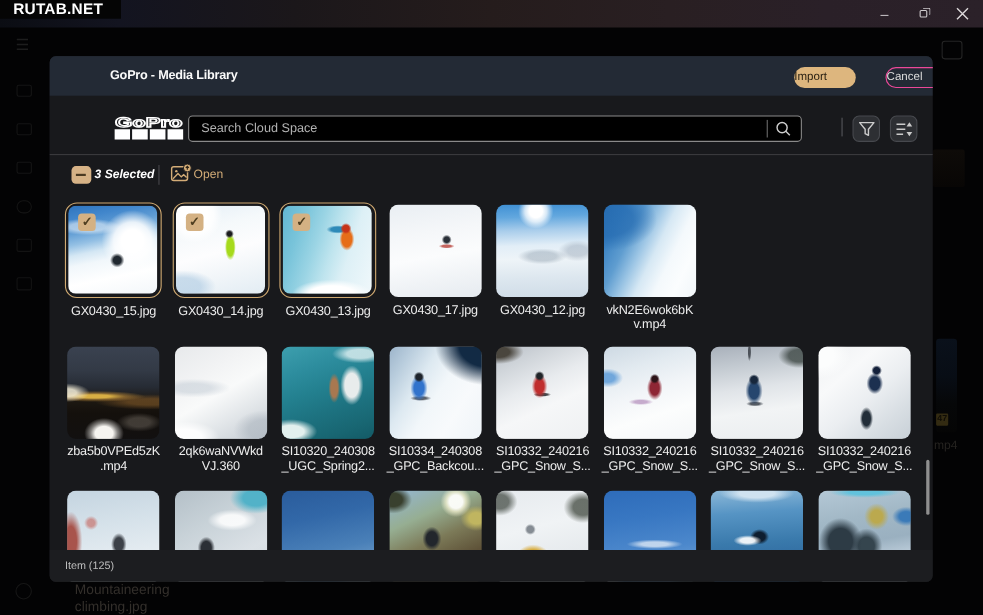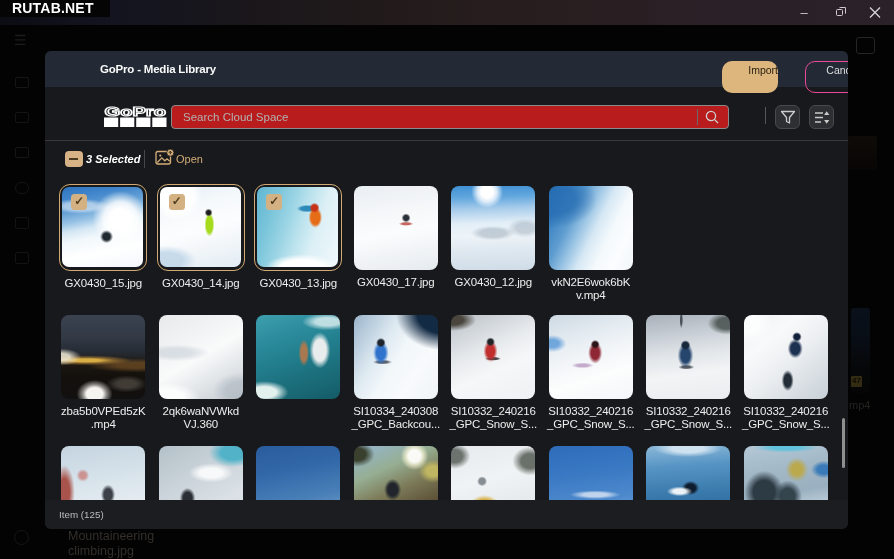--- a/index.html
+++ b/index.html
@@ -21,27 +21,27 @@
 .bgthumbB { position:absolute; left:851px; top:308px; width:19px; height:85px; border-radius:3px;
   background:linear-gradient(180deg,#0a111b 0%,#080d15 40%,#060708 70%,#050505 100%); }
 .b47 { position:absolute; left:851px; top:376px; width:11px; height:11px; background:#332b12; color:#0f0c06;
   font-size:8px; font-weight:bold; text-align:center; line-height:10px; border-radius:1px; }
 
 
 #dlg { position:absolute; left:45px; top:51px; width:803px; height:478px; background:#18191c;
   border-radius:6px; overflow:hidden; z-index:10; }
 #dlg-head { position:absolute; left:0; top:0; width:100%; height:36px; background:#232a35; }
 #dlg-title { position:absolute; left:15px; top:0; height:36px; line-height:37px; color:#fafafa; font-weight:bold; font-size:11.5px; letter-spacing:-0.2px;margin-left:40px; }
-.hbtn { position:absolute; top:10px; height:32px; border-radius:10px; font-size:10.5px; text-align:right; line-height:18px; }
+.hbtn { position:absolute; top:10px; height:19px; border-radius:10px; font-size:10.5px; text-align:left; line-height:18px; }
 #btn-import { left:677px; width:56px; background:#ddb67e; color:#2b2214; }
 #btn-cancel { left:760px; width:55px; border:1px solid #ec4899; color:#dcdcdc; line-height:17px; }
 
 
 #logo { position:absolute; left:27px; top:54px; width:63px; height:22px;margin-left:32px; }
-#search { position:absolute; left:126px; top:54px; width:558px; height:24px; background:#b91c1c;
+#search { position:absolute; left:126px; top:54px; width:558px; height:24px; background:#000000;
   border:1px solid #8a8a8a; border-radius:4px; }
 #search .ph { position:absolute; left:11px; top:0; line-height:22px; color:#b2b2b2; font-size:11.5px; }
 #search .div { position:absolute; right:30px; top:3px; width:1px; height:16px; background:#6a6a6a; }
 #search svg { position:absolute; right:8px; top:3px; }
 #tb-sep { position:absolute; left:720px; top:56px; width:1px; height:17px; background:#55565a; }
 .iconbtn { position:absolute; top:54px; width:25px; height:24px; background:#2d2f33; border:1px solid #47494e; border-radius:6px; }
 #btn-filter { left:730px; }
 #btn-sort { left:764px; }
 .iconbtn svg { position:absolute; left:4px; top:4px; }
 #sep { position:absolute; left:0px; top:89px; width:803px; height:1px; background:#39393c; }
@@ -334,20 +334,21 @@
       <div class="cell">
           <div class="th" id="t21"></div>
           <div class="nm">zba5b0VPEd5zK<br>.mp4</div>
         </div>
       <div class="cell">
           <div class="th" id="t22"></div>
           <div class="nm">2qk6waNVWkd<br>VJ.360</div>
         </div>
       <div class="cell">
           <div class="th" id="t23"></div>
+          <div class="nm">SI10320_240308<br>_UGC_Spring2...</div>
         </div>
       <div class="cell">
           <div class="th" id="t24"></div>
           <div class="nm">SI10334_240308<br>_GPC_Backcou...</div>
         </div>
       <div class="cell">
           <div class="th" id="t25"></div>
           <div class="nm">SI10332_240216<br>_GPC_Snow_S...</div>
         </div>
       <div class="cell">

